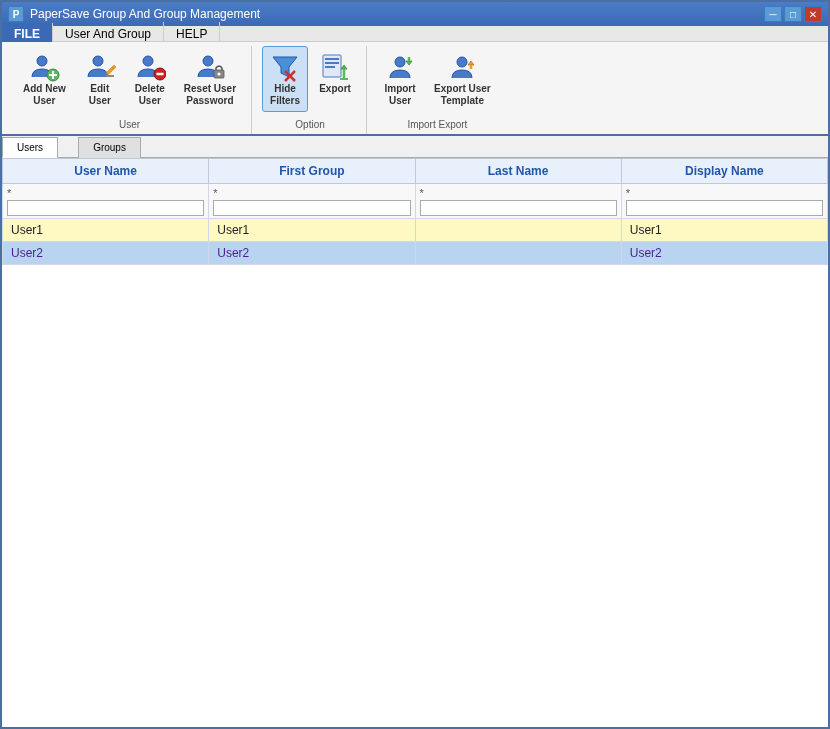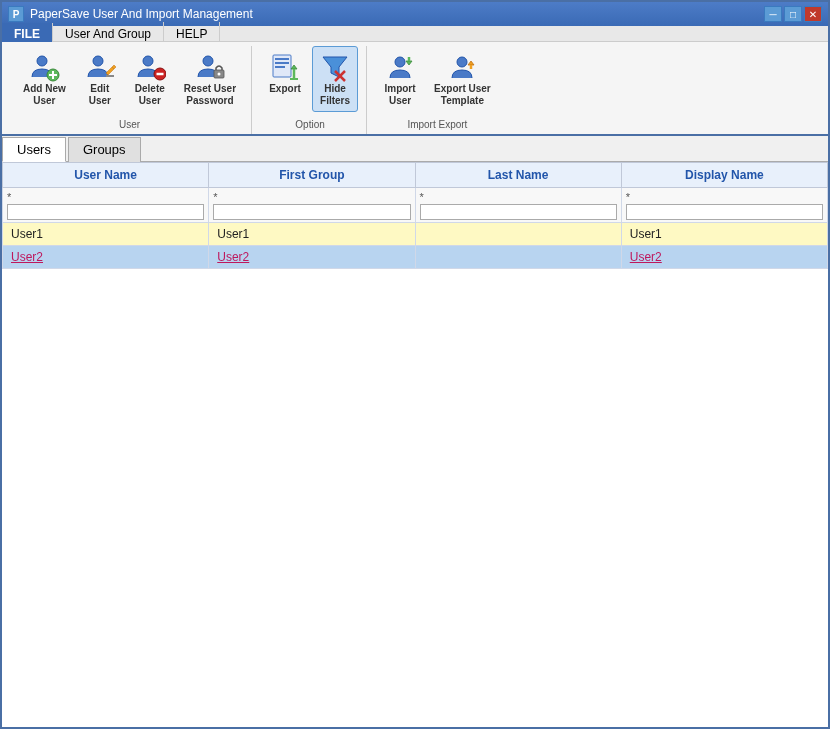--- a/index.html
+++ b/index.html
@@ -189,26 +189,26 @@
     
     .content-tabs {
       display: flex;
       background: #f0f0f0;
       border-bottom: 1px solid #aaa;
       flex-shrink: 0;
     }
 
     .content-tab {
       padding: 4px 14px;
-      font-size: 13px;
+      font-size: 10px;
       cursor: pointer;
       border: 1px solid #aaa;
       border-bottom: none;
       background: #e0e0e0;
-      margin-right: 2px;
+      margin-right: 20px;
       position: relative;
       top: 1px;
     }
 
     .content-tab.active {
       background: #fff;
       border-bottom: 1px solid #fff;
       font-weight: 500;
     }
 
@@ -252,22 +252,21 @@
     .data-grid tbody tr.filter-row input {
       width: 100%;
       border: 1px solid #aaa;
       padding: 1px 3px;
       font-size: 11px;
       background: white;
     }
 
     .data-grid tbody tr.selected td {
       background: #b8d4f0;
-      color: #be185d;
-      text-decoration: underline;
+      color: #4c1d95;
     }
 
     .data-grid tbody tr.normal td {
       background: #fef9c3;
     }
 
     .filter-star {
       color: #555;
       font-size: 11px;
       padding-right: 4px;
@@ -276,21 +275,21 @@
 </head>
 <body>
 
 <div class="window">
 
   <div class="title-bar">
     <div class="title-bar-left">
       <div class="title-bar-icon">
         <span>P</span>
       </div>
-      <span>PaperSave User And Import Management</span>
+      <span>PaperSave Group And Group Management</span>
     </div>
     <div class="title-bar-controls">
       <div class="title-bar-btn">─</div>
       <div class="title-bar-btn">□</div>
       <div class="title-bar-btn close">✕</div>
     </div>
   </div>
 
   <div class="menu-bar">
     <div class="menu-tab menu-tab-file">
@@ -359,45 +358,45 @@
               </svg>
             </div>
             <span class="ribbon-btn-label">Reset User<br>Password</span>
           </div>
         </div>
         <span class="ribbon-group-label">User</span>
       </div>
 
       <div class="ribbon-group">
         <div class="ribbon-buttons">
+
+          <div class="ribbon-btn active">
+            <div class="ribbon-btn-icon">
+              <svg class="icon-svg" viewBox="0 0 32 32" xmlns="http://www.w3.org/2000/svg">
+                <polygon points="4,6 28,6 20,16 20,26 12,22 12,16" fill="#4a90d9" stroke="#2255aa" stroke-width="1"></polygon>
+                <line x1="16" y1="20" x2="26" y2="30" stroke="#cc3333" stroke-width="2.5"></line>
+                <line x1="26" y1="20" x2="16" y2="30" stroke="#cc3333" stroke-width="2.5"></line>
+              </svg>
+            </div>
+            <span class="ribbon-btn-label">Hide<br>Filters</span>
+          </div>
 
           <div class="ribbon-btn">
             <div class="ribbon-btn-icon">
               <svg class="icon-svg" viewBox="0 0 32 32" xmlns="http://www.w3.org/2000/svg">
                 <rect x="4" y="4" width="18" height="22" rx="1" fill="#e0e8f8" stroke="#4a7ac7" stroke-width="1"></rect>
                 <rect x="6" y="7" width="14" height="2" fill="#4a7ac7"></rect>
                 <rect x="6" y="11" width="14" height="2" fill="#4a7ac7"></rect>
                 <rect x="6" y="15" width="10" height="2" fill="#4a7ac7"></rect>
                 <polygon points="22,18 28,18 25,14" fill="#5cb85c" stroke="#3a8a3a" stroke-width="0.8"></polygon>
                 <line x1="25" y1="18" x2="25" y2="28" stroke="#5cb85c" stroke-width="2.5"></line>
                 <line x1="21" y1="28" x2="29" y2="28" stroke="#5cb85c" stroke-width="2"></line>
               </svg>
             </div>
             <span class="ribbon-btn-label">Export</span>
-          </div>
-
-          <div class="ribbon-btn active">
-            <div class="ribbon-btn-icon">
-              <svg class="icon-svg" viewBox="0 0 32 32" xmlns="http://www.w3.org/2000/svg">
-                <polygon points="4,6 28,6 20,16 20,26 12,22 12,16" fill="#4a90d9" stroke="#2255aa" stroke-width="1"></polygon>
-                <line x1="16" y1="20" x2="26" y2="30" stroke="#cc3333" stroke-width="2.5"></line>
-                <line x1="26" y1="20" x2="16" y2="30" stroke="#cc3333" stroke-width="2.5"></line>
-              </svg>
-            </div>
-            <span class="ribbon-btn-label">Hide<br>Filters</span>
           </div>
         </div>
         <span class="ribbon-group-label">Option</span>
       </div>
 
       <div class="ribbon-group">
         <div class="ribbon-buttons">
 
           <div class="ribbon-btn">
             <div class="ribbon-btn-icon">

